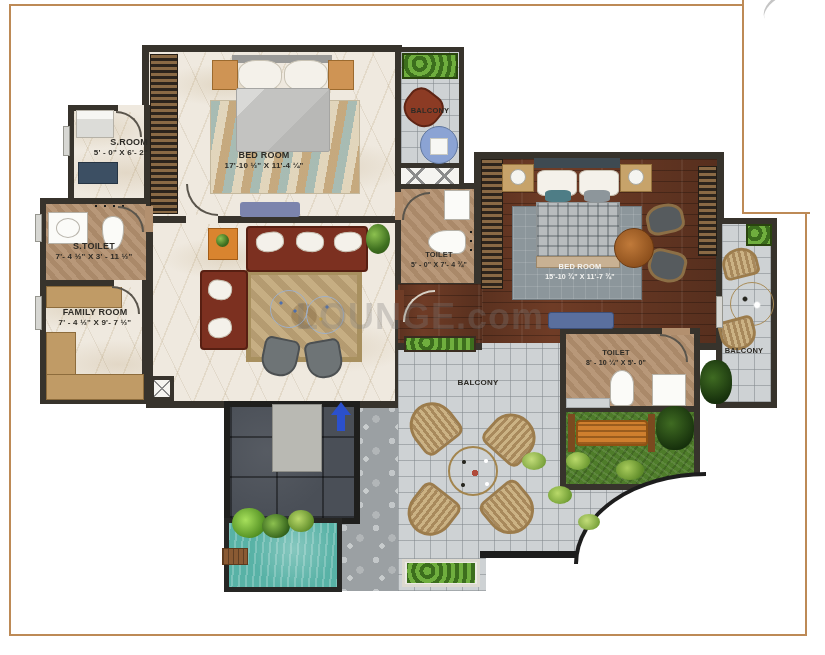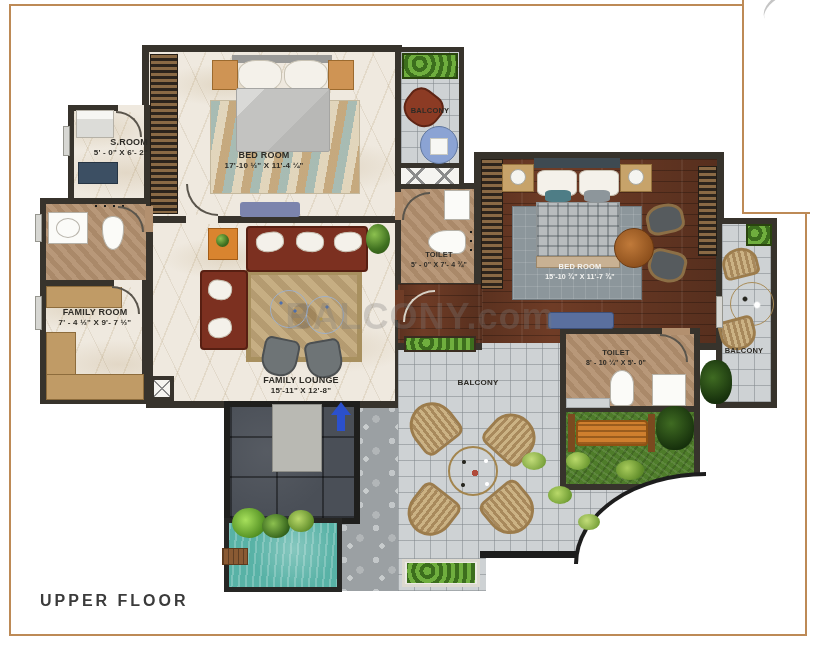--- a/index.html
+++ b/index.html
@@ -124,20 +124,24 @@
     <div>S.ROOM</div>
     <div class="dims">5' - 0" X 6'- 2"</div>
   </div>
   <div class="opening" style="left:118px;top:105px;width:26px;height:7px;"></div>
   <div class="arc tr" style="left:116px;top:111px;width:26px;height:26px;"></div>
 
   <div class="white-fix" style="left:48px;top:212px;width:40px;height:32px;"></div>
   <div class="abs" style="left:56px;top:218px;width:22px;height:18px;border:1px solid #b9b5ac;border-radius:50%;background:#ececе8;z-index:11;"></div>
   <div class="white-fix" style="left:102px;top:216px;width:22px;height:34px;border-radius:45% 45% 50% 50%/30% 30% 60% 60%;"></div>
   <div class="abs" style="left:92px;top:203px;width:36px;height:6px;background-image:radial-gradient(circle 2px at 4px 3px, #1c1c1a 60%, transparent 65%);background-size:9px 6px;z-index:22;"></div>
+  <div class="lbl" style="left:44px;top:240px;width:100px;">
+    <div>S.TOILET</div>
+    <div class="dims">7'- 4 ½" X 3' - 11 ½"</div>
+  </div>
   <div class="win" style="left:35px;top:214px;width:7px;height:28px;"></div>
   <div class="opening" style="left:145px;top:206px;width:8px;height:26px;background:#b3906f;"></div>
   <div class="arc tr" style="left:118px;top:206px;width:26px;height:26px;"></div>
 
   <div class="abs" style="left:46px;top:286px;width:74px;height:20px;background:#c09b66;border:1px solid #8d6c3c;z-index:10;"></div>
   <div class="abs" style="left:46px;top:332px;width:28px;height:64px;background:#c09b66;border:1px solid #8d6c3c;z-index:10;"></div>
   <div class="abs" style="left:46px;top:374px;width:96px;height:24px;background:#c09b66;border:1px solid #8d6c3c;z-index:10;"></div>
   <div class="lbl" style="left:48px;top:306px;width:94px;">
     <div>FAMILY ROOM</div>
     <div class="dims">7' - 4 ½" X 9'- 7 ½"</div>
@@ -154,24 +158,20 @@
   <div class="cushion" style="left:334px;top:232px;width:26px;height:18px;transform:rotate(-5deg);"></div>
   <div class="sofa" style="left:200px;top:270px;width:48px;height:80px;"></div>
   <div class="cushion" style="left:208px;top:280px;width:22px;height:18px;transform:rotate(10deg);"></div>
   <div class="cushion" style="left:208px;top:318px;width:22px;height:18px;transform:rotate(-12deg);"></div>
   <div class="abs" style="left:246px;top:270px;width:116px;height:92px;z-index:9;background-color:#c6ae83;background-image:repeating-linear-gradient(45deg, rgba(110,80,40,.20) 0 7px, transparent 7px 14px),radial-gradient(circle at 50% 50%, rgba(115,85,45,.3) 0 18%, transparent 20%);border:5px solid #a8905f;box-sizing:border-box;"></div>
   <div class="abs" style="left:270px;top:290px;width:36px;height:36px;border-radius:50%;background:radial-gradient(circle at 40% 40%, #ffffff, #dfe5ee 70%);border:1px solid #9fb0c9;z-index:11;background-image:radial-gradient(circle 2px at 10px 12px, #4d6fae 60%, transparent), radial-gradient(circle 2px at 24px 20px, #4d6fae 60%, transparent);"></div>
   <div class="abs" style="left:306px;top:296px;width:36px;height:36px;border-radius:50%;background:radial-gradient(circle at 40% 40%, #ffffff, #dfe5ee 70%);border:1px solid #9fb0c9;z-index:11;background-image:radial-gradient(circle 2px at 20px 10px, #4d6fae 60%, transparent), radial-gradient(circle 2px at 14px 22px, #c7a23e 60%, transparent);"></div>
   <div class="abs" style="left:262px;top:338px;width:32px;height:34px;background:#6e7476;border:2px solid #4c5052;border-radius:20% 20% 45% 45%;transform:rotate(12deg);z-index:10;"></div>
   <div class="abs" style="left:306px;top:340px;width:32px;height:34px;background:#6e7476;border:2px solid #4c5052;border-radius:20% 20% 45% 45%;transform:rotate(-10deg);z-index:10;"></div>
   <div class="plant" style="left:366px;top:224px;width:24px;height:30px;"></div>
-  <div class="lbl" style="left:244px;top:374px;width:114px;">
-    <div>FAMILY LOUNGE</div>
-    <div class="dims">15'-11" X 12'-8"</div>
-  </div>
   <div class="hatchX" style="left:150px;top:376px;width:24px;height:25px;border-width:4px;"></div>
 
   <div class="hedge" style="left:402px;top:53px;width:56px;height:26px;"></div>
   <div class="abs" style="left:404px;top:90px;width:34px;height:32px;background:#8c3b24;border:2px solid #5e2414;border-radius:35% 35% 45% 45%;transform:rotate(38deg);z-index:10;"></div>
   <div class="abs" style="left:420px;top:126px;width:36px;height:36px;border-radius:50%;background:#8ba3d4;border:1px solid #60779f;z-index:10;"></div>
   <div class="abs" style="left:430px;top:138px;width:16px;height:15px;background:#f7f7f4;border:1px solid #c9c9c2;z-index:11;"></div>
   <div class="lbl small" style="left:404px;top:106px;width:52px;">
     <div>BALCONY</div>
   </div>
 
@@ -256,16 +256,15 @@
   <div class="abs" style="left:330px;top:402px;width:22px;height:30px;z-index:15;">
     <div style="position:absolute;left:1px;top:0;width:0;height:0;border-left:10px solid transparent;border-right:10px solid transparent;border-bottom:13px solid #2b50cc;"></div>
     <div style="position:absolute;left:7px;top:12px;width:8px;height:17px;background:#2b50cc;"></div>
   </div>
 
   <div class="plant" style="left:232px;top:508px;width:34px;height:30px;background:radial-gradient(circle at 40% 40%, #a7e05c, #4c8a1e 75%);z-index:14;"></div>
   <div class="plant" style="left:262px;top:514px;width:28px;height:24px;background:radial-gradient(circle at 40% 40%, #8cc04f, #2f5d18 75%);z-index:14;"></div>
   <div class="plant" style="left:288px;top:510px;width:26px;height:22px;background:radial-gradient(circle at 40% 40%, #b9d96a, #5d8a28 75%);z-index:14;"></div>
   <div class="abs" style="left:222px;top:548px;width:24px;height:15px;background:#8a5a33;border:1px solid #5e3a1c;background-image:repeating-linear-gradient(90deg, rgba(0,0,0,.3) 0 1px, transparent 1px 5px);z-index:14;"></div>
 
-  <div class="wm" style="left:268px;top:296px;width:304px;font-size:36px;text-align:center;">BALCONY.com</div>
-  <div class="floorname" style="left:40px;top:592px;font-size:16px;">UPPER FLOOR</div>
+  <div class="wm" style="left:268px;top:296px;width:304px;font-size:36px;text-align:center;">LOUNGE.com</div>
 
 </div>
 
 </body></html>

